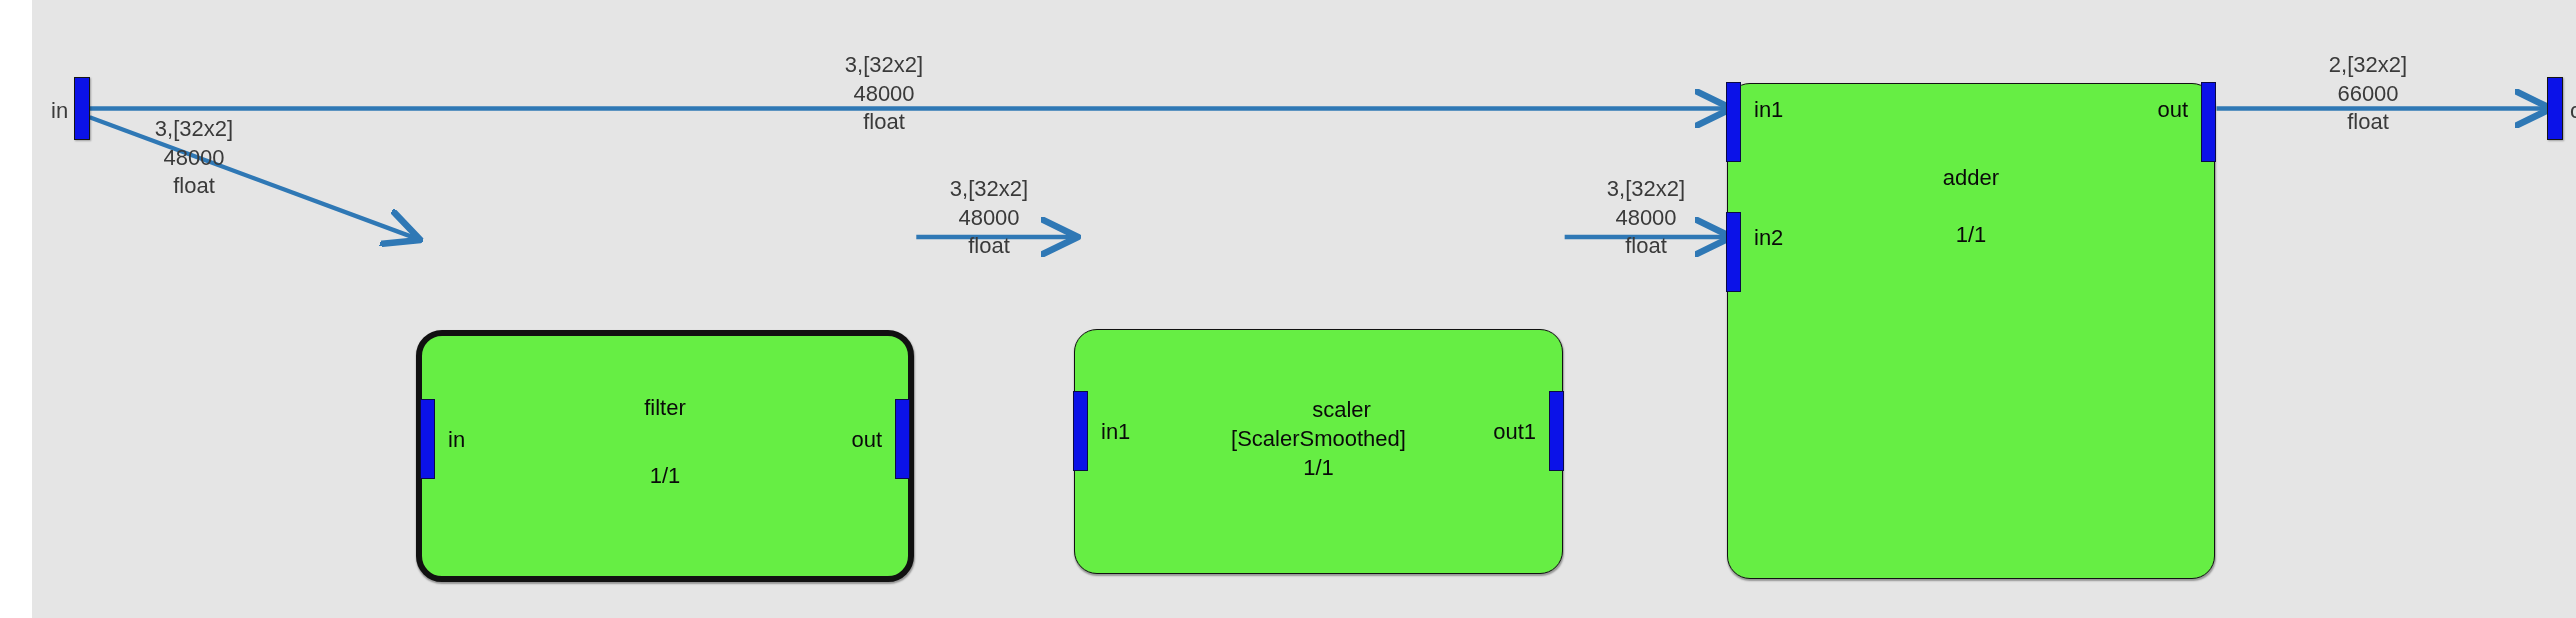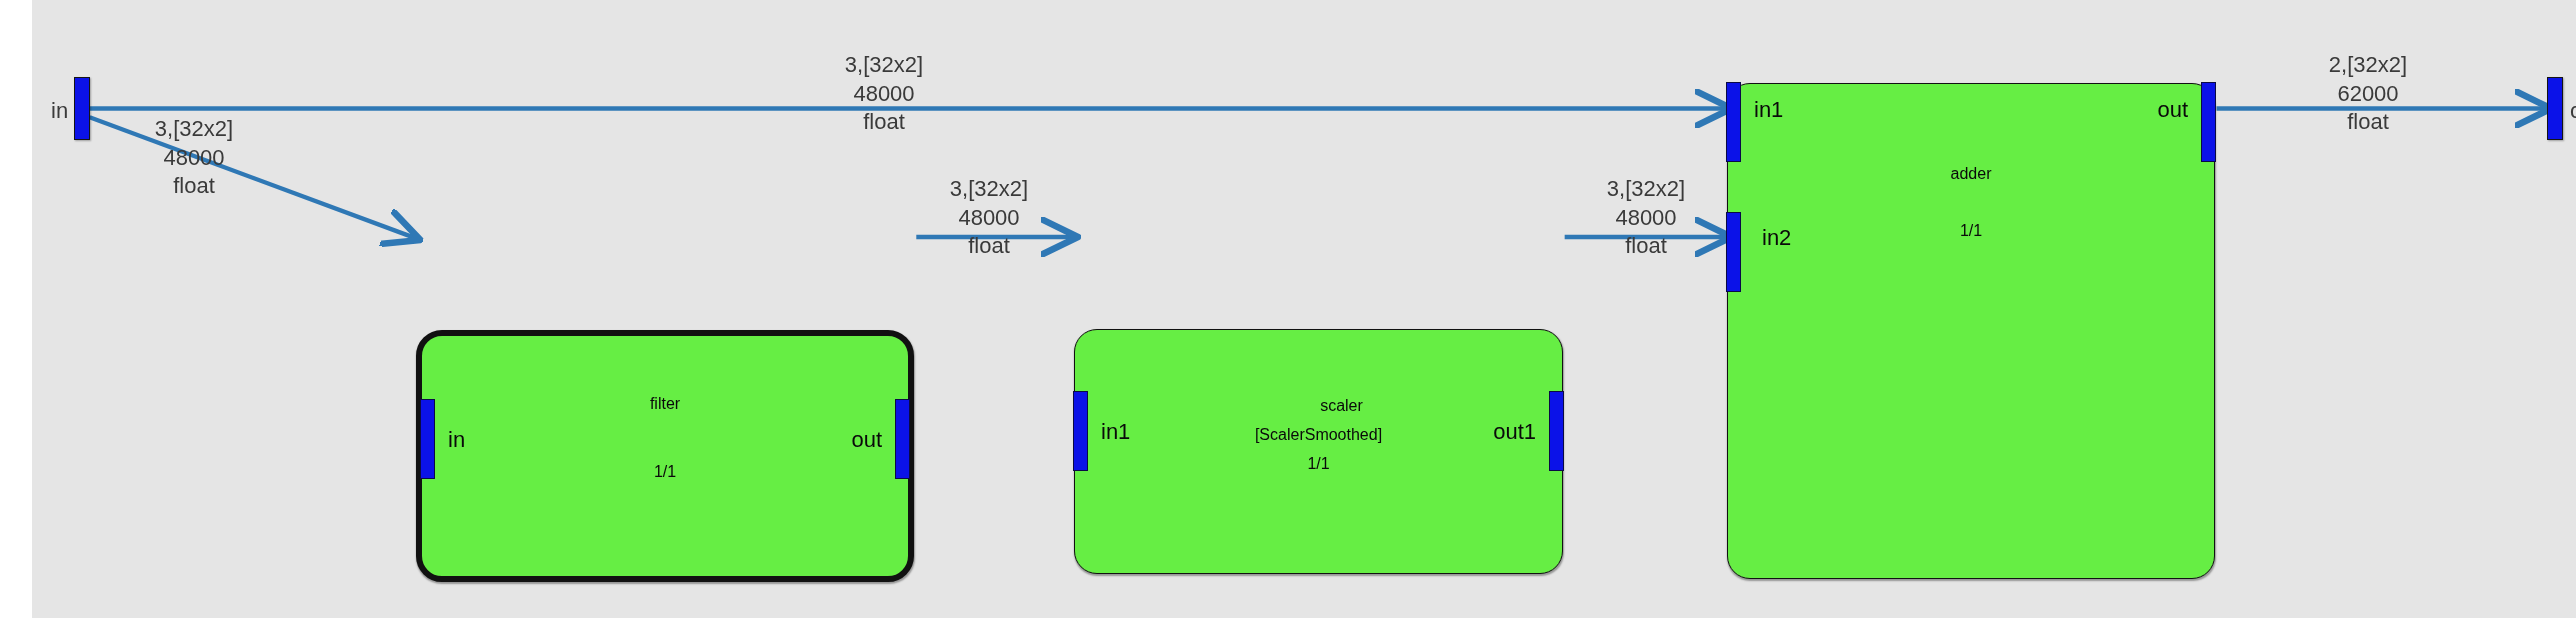--- a/index.html
+++ b/index.html
@@ -33,21 +33,21 @@
   }
   .block.selected{
     border-width:6.1px;
     border-radius:26px;
   }
   .block-caption{
     position:absolute;
     left:0;right:0;
     text-align:center;
     color:#0a0a0a;
-    font-size:16px;
+    font-size:22px;
     line-height:1.30;
     white-space:pre;
     pointer-events:none;
   }
   
   .port{
     position:absolute;
     background:#0b12e8;
     border:1.7px solid #0a0a45;
     box-sizing:border-box;
@@ -133,21 +133,21 @@
 
   <div class="edge-label" style="left:874px;top:175px;width:166px;">3,[32x2]
 48000
 float</div>
 
   <div class="edge-label" style="left:1531px;top:175px;width:166px;">3,[32x2]
 48000
 float</div>
 
   <div class="edge-label" style="left:2253px;top:51px;width:166px;">2,[32x2]
-62000
+66000
 float</div>
 
   <div class="terminal" style="left:42px;top:77px;height:63px;"></div>
   <div class="terminal-label" style="left:19px;top:100px;">in</div>
 
   <div class="terminal" style="left:2515px;top:77px;height:63px;"></div>
   <div class="terminal-label" style="left:2538px;top:100px;">out</div>
 
   <div class="block selected" style="left:384px;top:330px;width:498px;height:252px;">
 
@@ -173,21 +173,21 @@
     <div class="block-caption" style="top:95px;">[ScalerSmoothed]</div>
     <div class="block-caption" style="top:124px;">1/1</div>
   </div>
 
   <div class="block" style="left:1695px;top:83px;width:488px;height:496px;">
 
     <div class="port" style="left:-1.7px;top:-1.7px;height:80px;"></div>
     <div class="port-label left" style="left:26px;top:15px;">in1</div>
 
     <div class="port" style="left:-1.7px;top:128px;height:80px;"></div>
-    <div class="port-label left" style="left:34px;top:143px;">in2</div>
+    <div class="port-label left" style="left:26px;top:143px;">in2</div>
 
     <div class="port" style="right:-1.7px;top:-1.7px;height:80px;"></div>
     <div class="port-label right" style="right:26px;top:15px;">out</div>
 
     <div class="block-caption" style="top:80px;">adder</div>
     <div class="block-caption" style="top:137px;">1/1</div>
   </div>
 
 </div>
 

